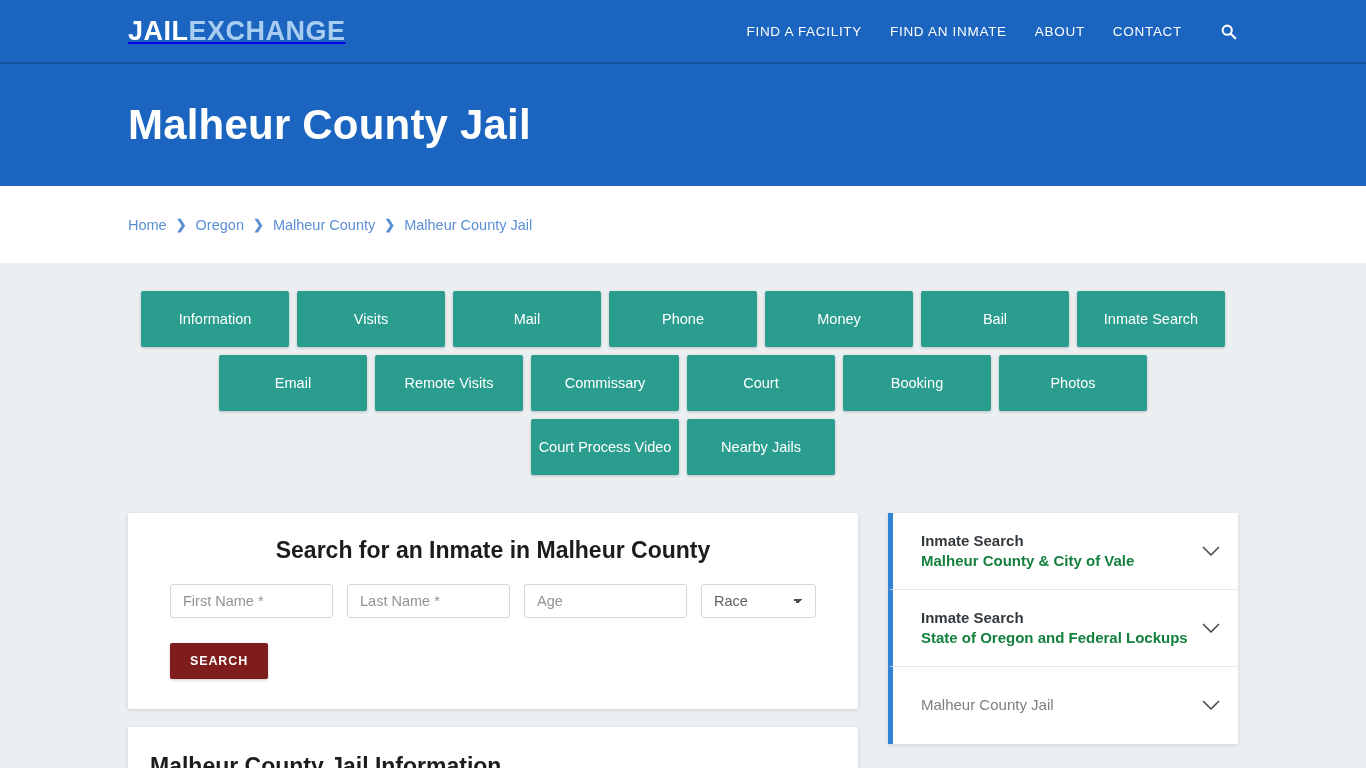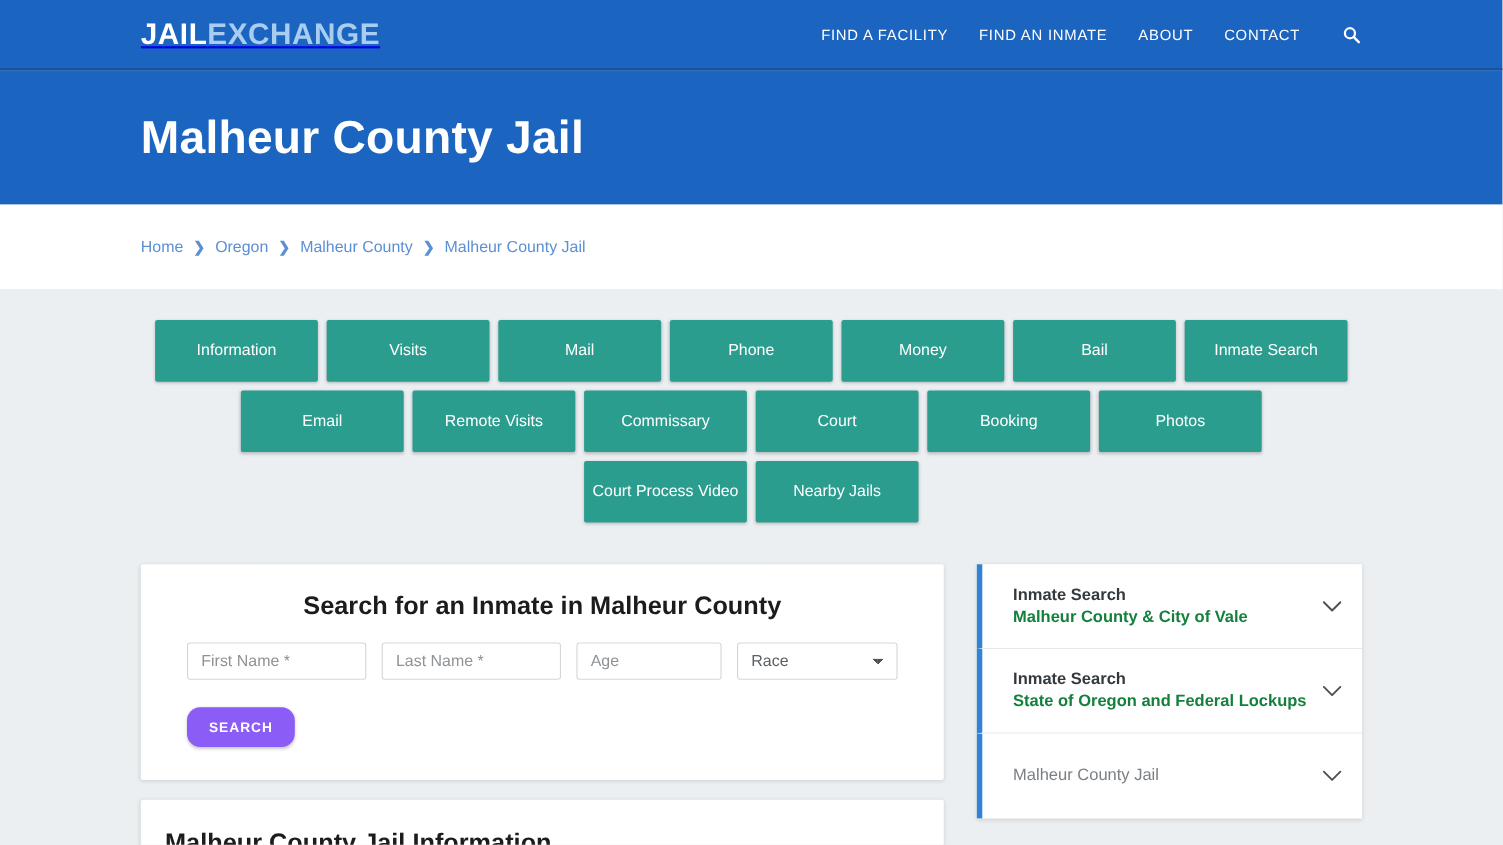--- a/index.html
+++ b/index.html
@@ -164,42 +164,42 @@
     background: #ffffff;
     padding: 0 12px;
     font-size: 14.5px;
     color: #333;
     font-family: "Liberation Sans", sans-serif;
     outline: none;
   }
   .fld::placeholder { color: #8f9396; }
   .f-first { width: 163px; }
   .f-last  { width: 163px; }
-  .f-age   { width: 132px; }
+  .f-age   { width: 163px; }
   .f-race  {
     width: 163px;
     color: #5c6165;
     appearance: none;
     -webkit-appearance: none;
     background-image:
       linear-gradient(45deg, transparent 50%, #4b5054 50%),
       linear-gradient(135deg, #4b5054 50%, transparent 50%);
     background-position:
       calc(100% - 17px) 14px,
       calc(100% - 12px) 14px;
     background-size: 5px 5px, 5px 5px;
     background-repeat: no-repeat;
   }
   .searchbtn {
     margin: 25px 0 0 18px;
     width: 98px; height: 36px;
-    background: #8b5cf6;
+    background: #7f1d1d;
     color: #ffffff;
     border: 0;
-    border-radius: 12px;
+    border-radius: 2px;
     font-size: 12.5px;
     letter-spacing: 0.9px;
     font-weight: bold;
     box-shadow: 0 1px 3px rgba(0,0,0,0.22);
     cursor: pointer;
     font-family: "Liberation Sans", sans-serif;
   }
 
   
   .accordion {

